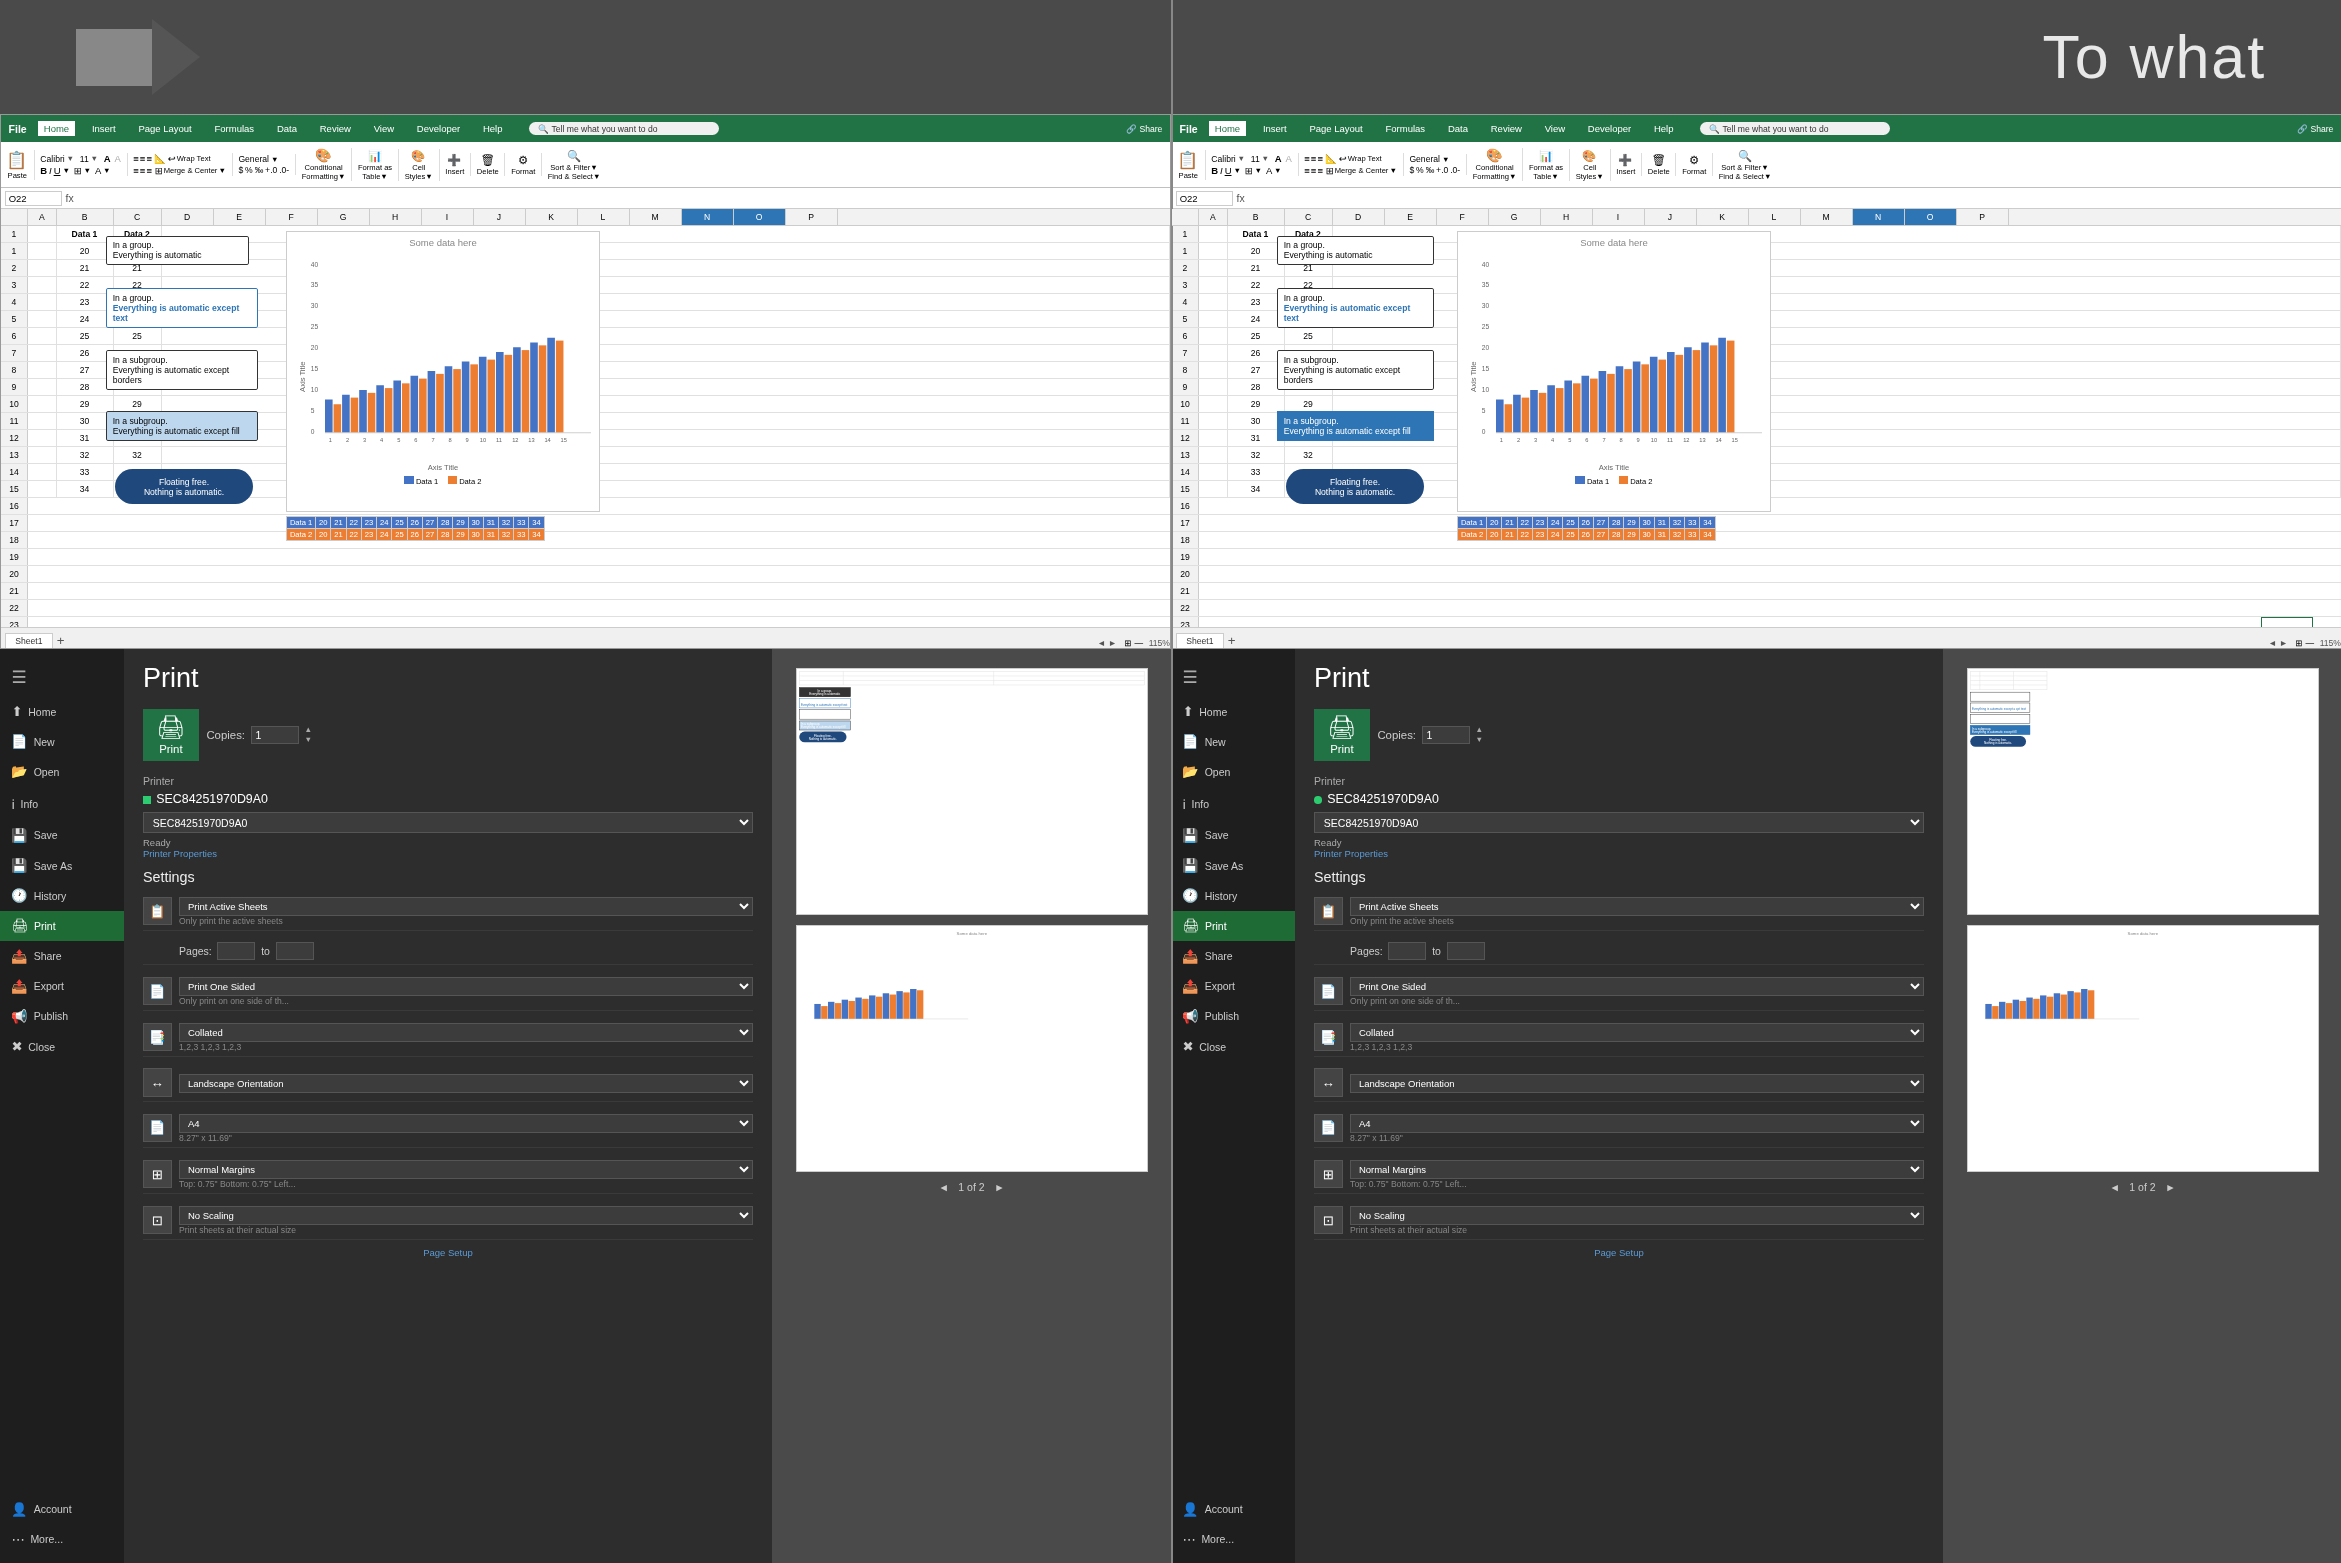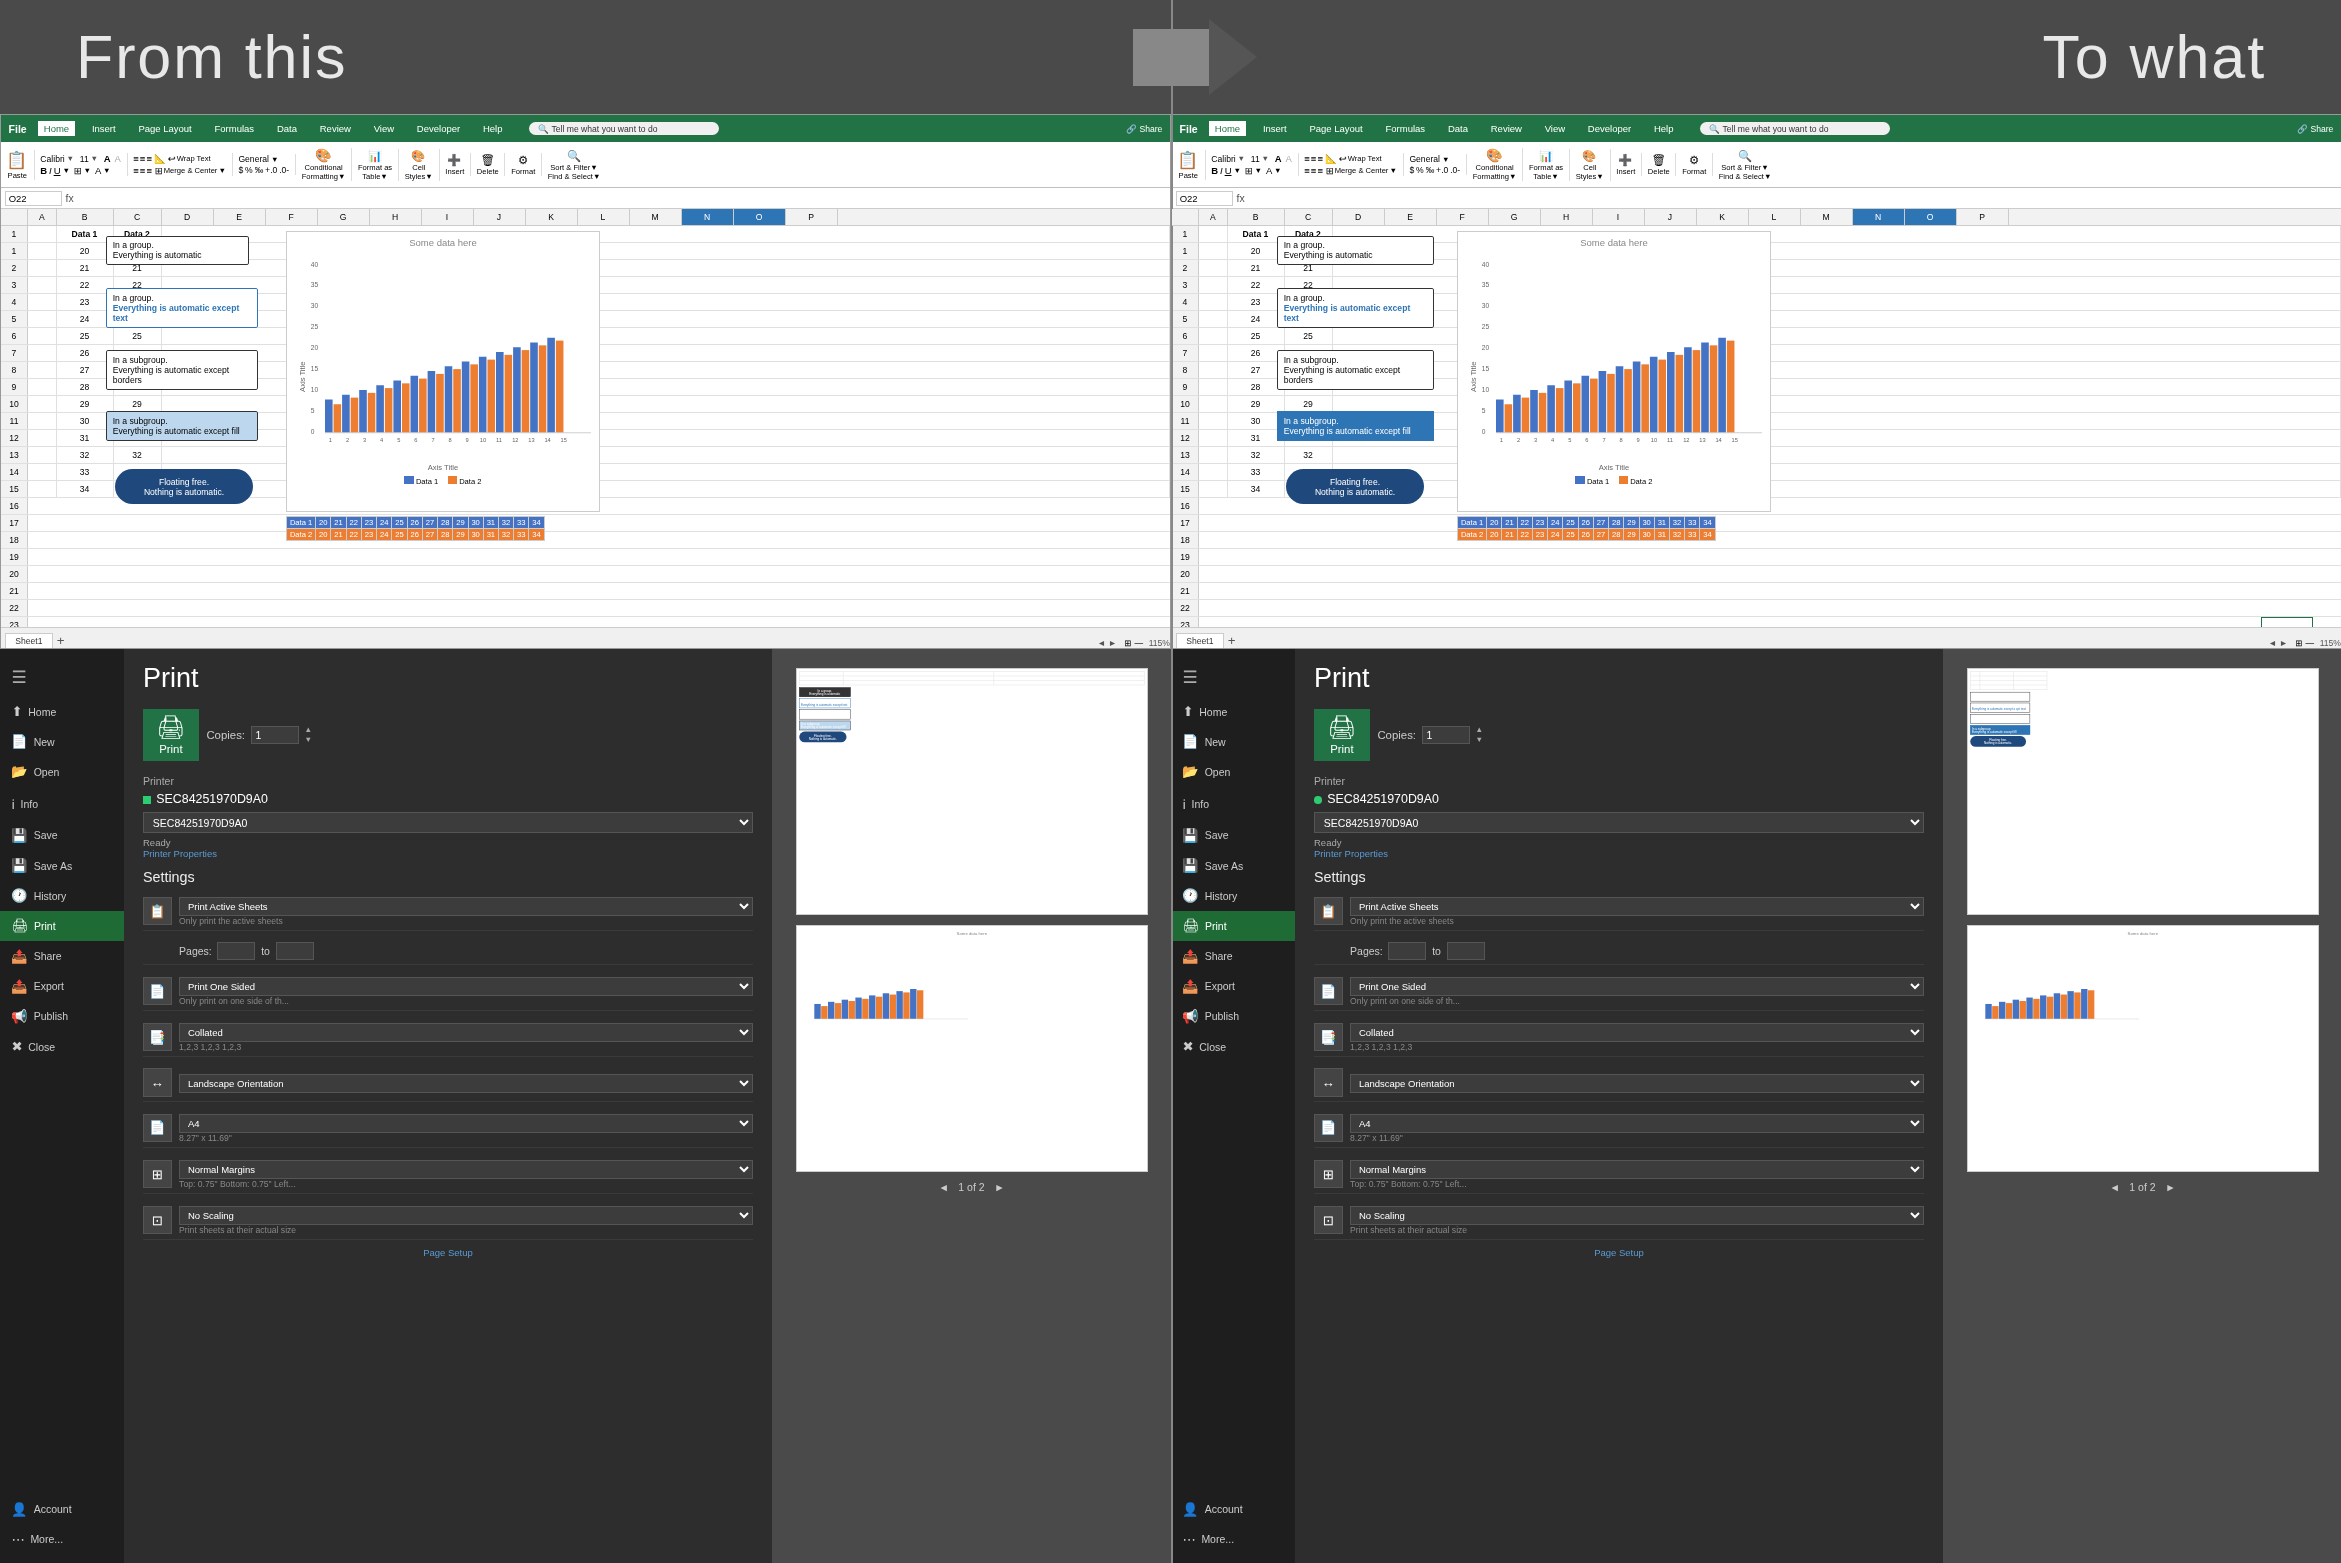--- a/index.html
+++ b/index.html
@@ -330,21 +330,20 @@
       border-width: 1.9px;
     }
     .text-box.blue-fill {
       background: #BDD7EE;
     }
   </style>
 </head>
 <body>
 
 <div class="header-area">
-  <span class="header-title-left">From this</span>
   <div style="display:flex;align-items:center;gap:0">
     <div style="width:76px;height:57px;background:#888;"></div>
     <div style="width:0;height:0;border-top:38px solid transparent;border-bottom:38px solid transparent;border-left:48px solid #555;"></div>
   </div>
   <span class="header-title-right">To what</span>
 </div>
 
 <div class="quadrant" style="top:114px;left:0;width:1171px;height:535px;">
   <div class="excel-window">
 

